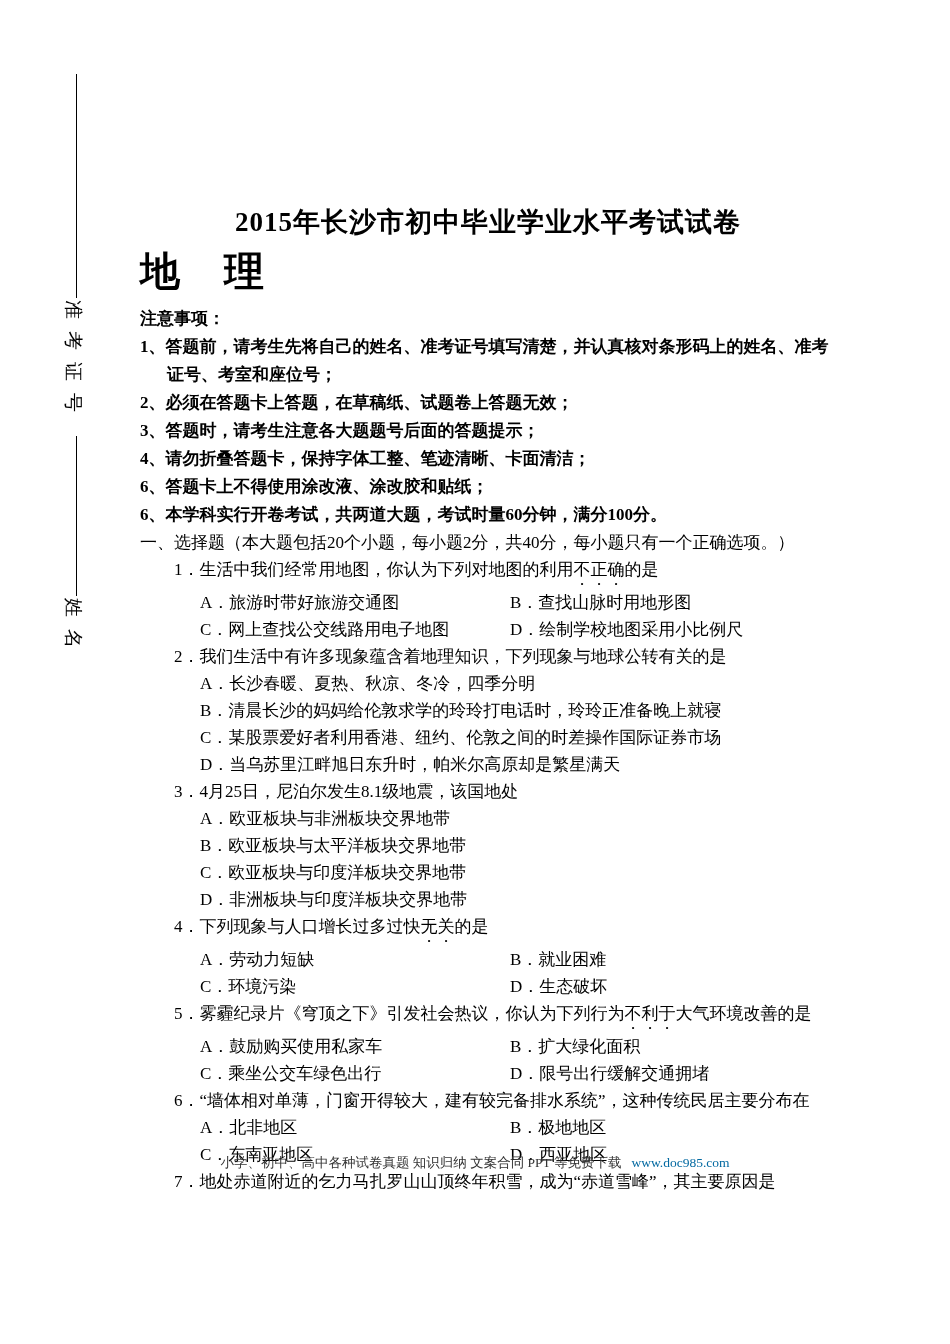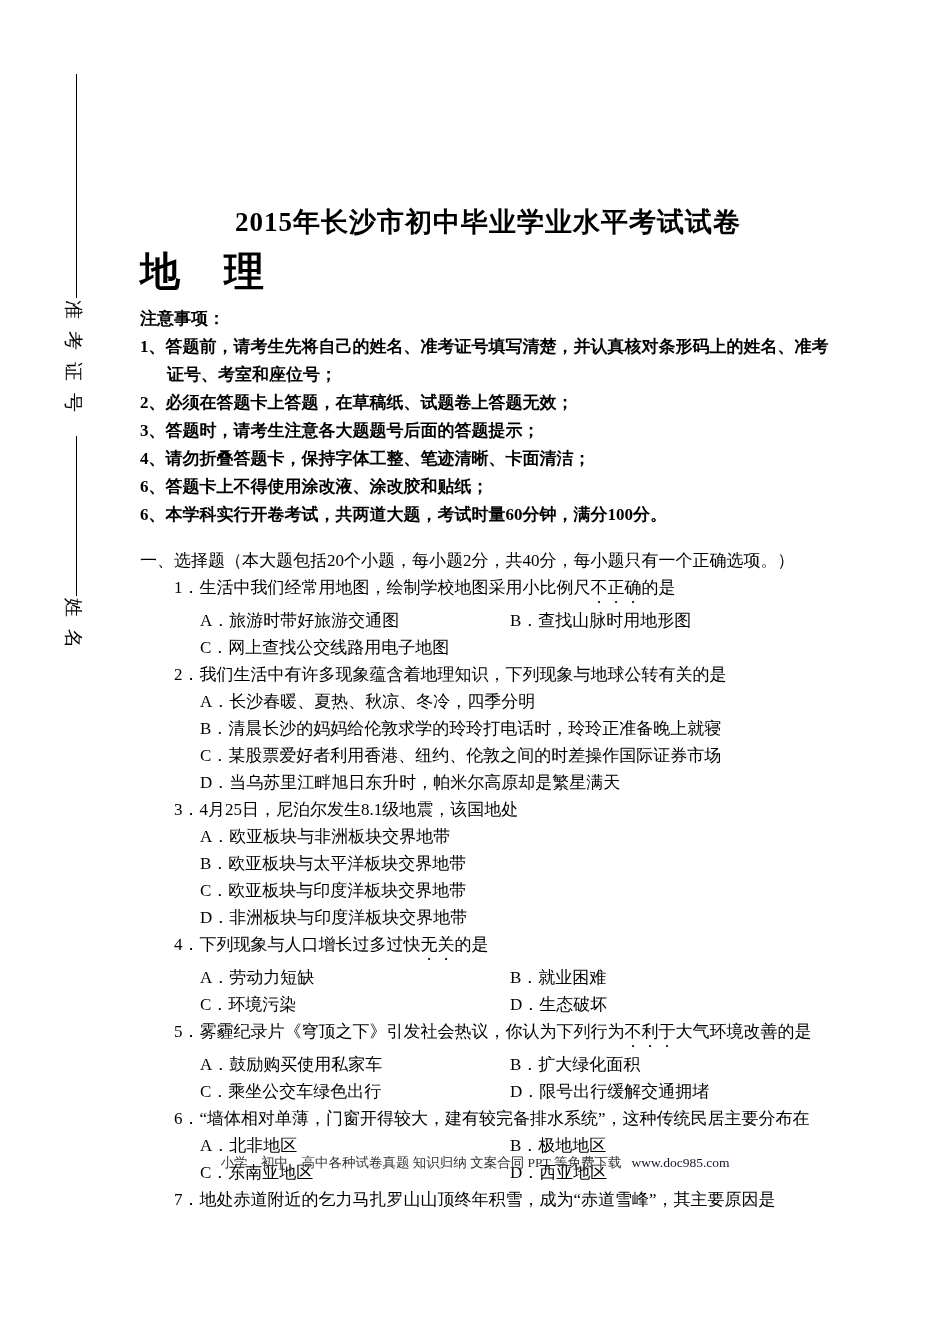--- a/index.html
+++ b/index.html
@@ -34,42 +34,42 @@
   }
   .doc-subject {
     text-align:left; font-size:40px; font-weight:700;
     margin:4px 0 6px 0; letter-spacing:2px;
   }
 
   .notice-heading { font-size:17px; font-weight:700; line-height:28px; }
   .notice-list { font-size:17px; font-weight:700; }
   .notice-item { line-height:28px; padding-left:27px; text-indent:-27px; }
 
-  .section-heading { font-size:17px; line-height:27px; margin-top:18px; }
+  .section-heading { font-size:17px; line-height:27px; }
 
   .questions { font-size:17px; }
   .question  { padding-left:60px; }
   .q-stem    { line-height:27px; text-indent:-26px; }
   .opt-grid  { display:grid; grid-template-columns:310px auto; line-height:27px; }
   .opt-list span { display:block; line-height:27px; }
 
   .emph {
     -webkit-text-emphasis:filled dot;
     -webkit-text-emphasis-position:under right;
     text-emphasis:filled dot;
     text-emphasis-position:under right;
   }
 
   
   .footer {
     position:absolute; top:1154px; left:0; width:100%;
     text-align:center; font-size:13.5px; color:#333;
     font-family:"Liberation Serif","DejaVu Serif",serif;
   }
-  .footer .site { margin-left:10px; color:#0f172a; text-decoration:none; }
+  .footer .site { margin-left:10px; color:#0369a1; text-decoration:none; }
 </style>
 </head>
 <body>
 
 <div id="page">
 
   <div class="v-line v-line-1"></div>
   <div class="v-label v-label-examno">准考证号</div>
   <div class="v-line v-line-2"></div>
   <div class="v-label v-label-name">姓名</div>
@@ -87,25 +87,26 @@
       <div class="notice-item">4、请勿折叠答题卡，保持字体工整、笔迹清晰、卡面清洁；</div>
       <div class="notice-item">6、答题卡上不得使用涂改液、涂改胶和贴纸；</div>
       <div class="notice-item">6、本学科实行开卷考试，共两道大题，考试时量60分钟，满分100分。</div>
     </div>
 
     <div class="section-heading">一、选择题（本大题包括20个小题，每小题2分，共40分，每小题只有一个正确选项。）</div>
 
     <div class="questions">
 
       <div class="question">
-        <div class="q-stem"><span>1．</span><span>生活中我们经常用地图，绘制学校地图采用小比例尺</span><span class="emph">不正确</span><span>的是</span></div>
+        <div class="q-stem"><span>1．</span><span>生活中我们经常用地图，你认为下列对地图的利用</span><span class="emph">不正确</span><span>的是</span></div>
         <div class="opt-grid">
           <span>A．旅游时带好旅游交通图</span>
           <span>B．查找山脉时用地形图</span>
           <span>C．网上查找公交线路用电子地图</span>
+          <span>D．绘制学校地图采用小比例尺</span>
         </div>
       </div>
 
       <div class="question">
         <div class="q-stem"><span>2．</span><span>我们生活中有许多现象蕴含着地理知识，下列现象与地球公转有关的是</span></div>
         <div class="opt-list">
           <span>A．长沙春暖、夏热、秋凉、冬冷，四季分明</span>
           <span>B．清晨长沙的妈妈给伦敦求学的玲玲打电话时，玲玲正准备晚上就寝</span>
           <span>C．某股票爱好者利用香港、纽约、伦敦之间的时差操作国际证券市场</span>
           <span>D．当乌苏里江畔旭日东升时，帕米尔高原却是繁星满天</span>

